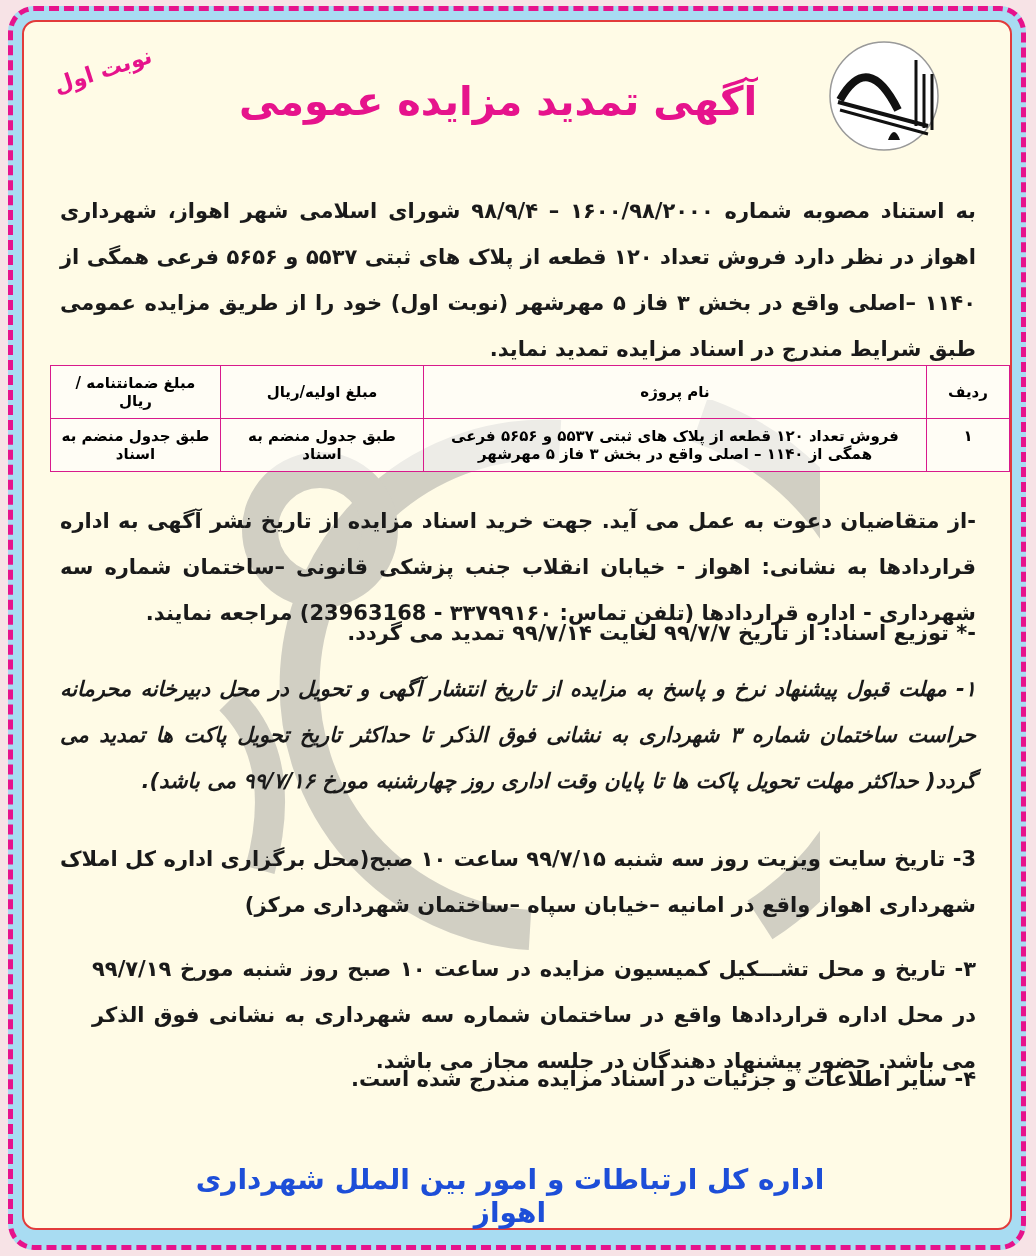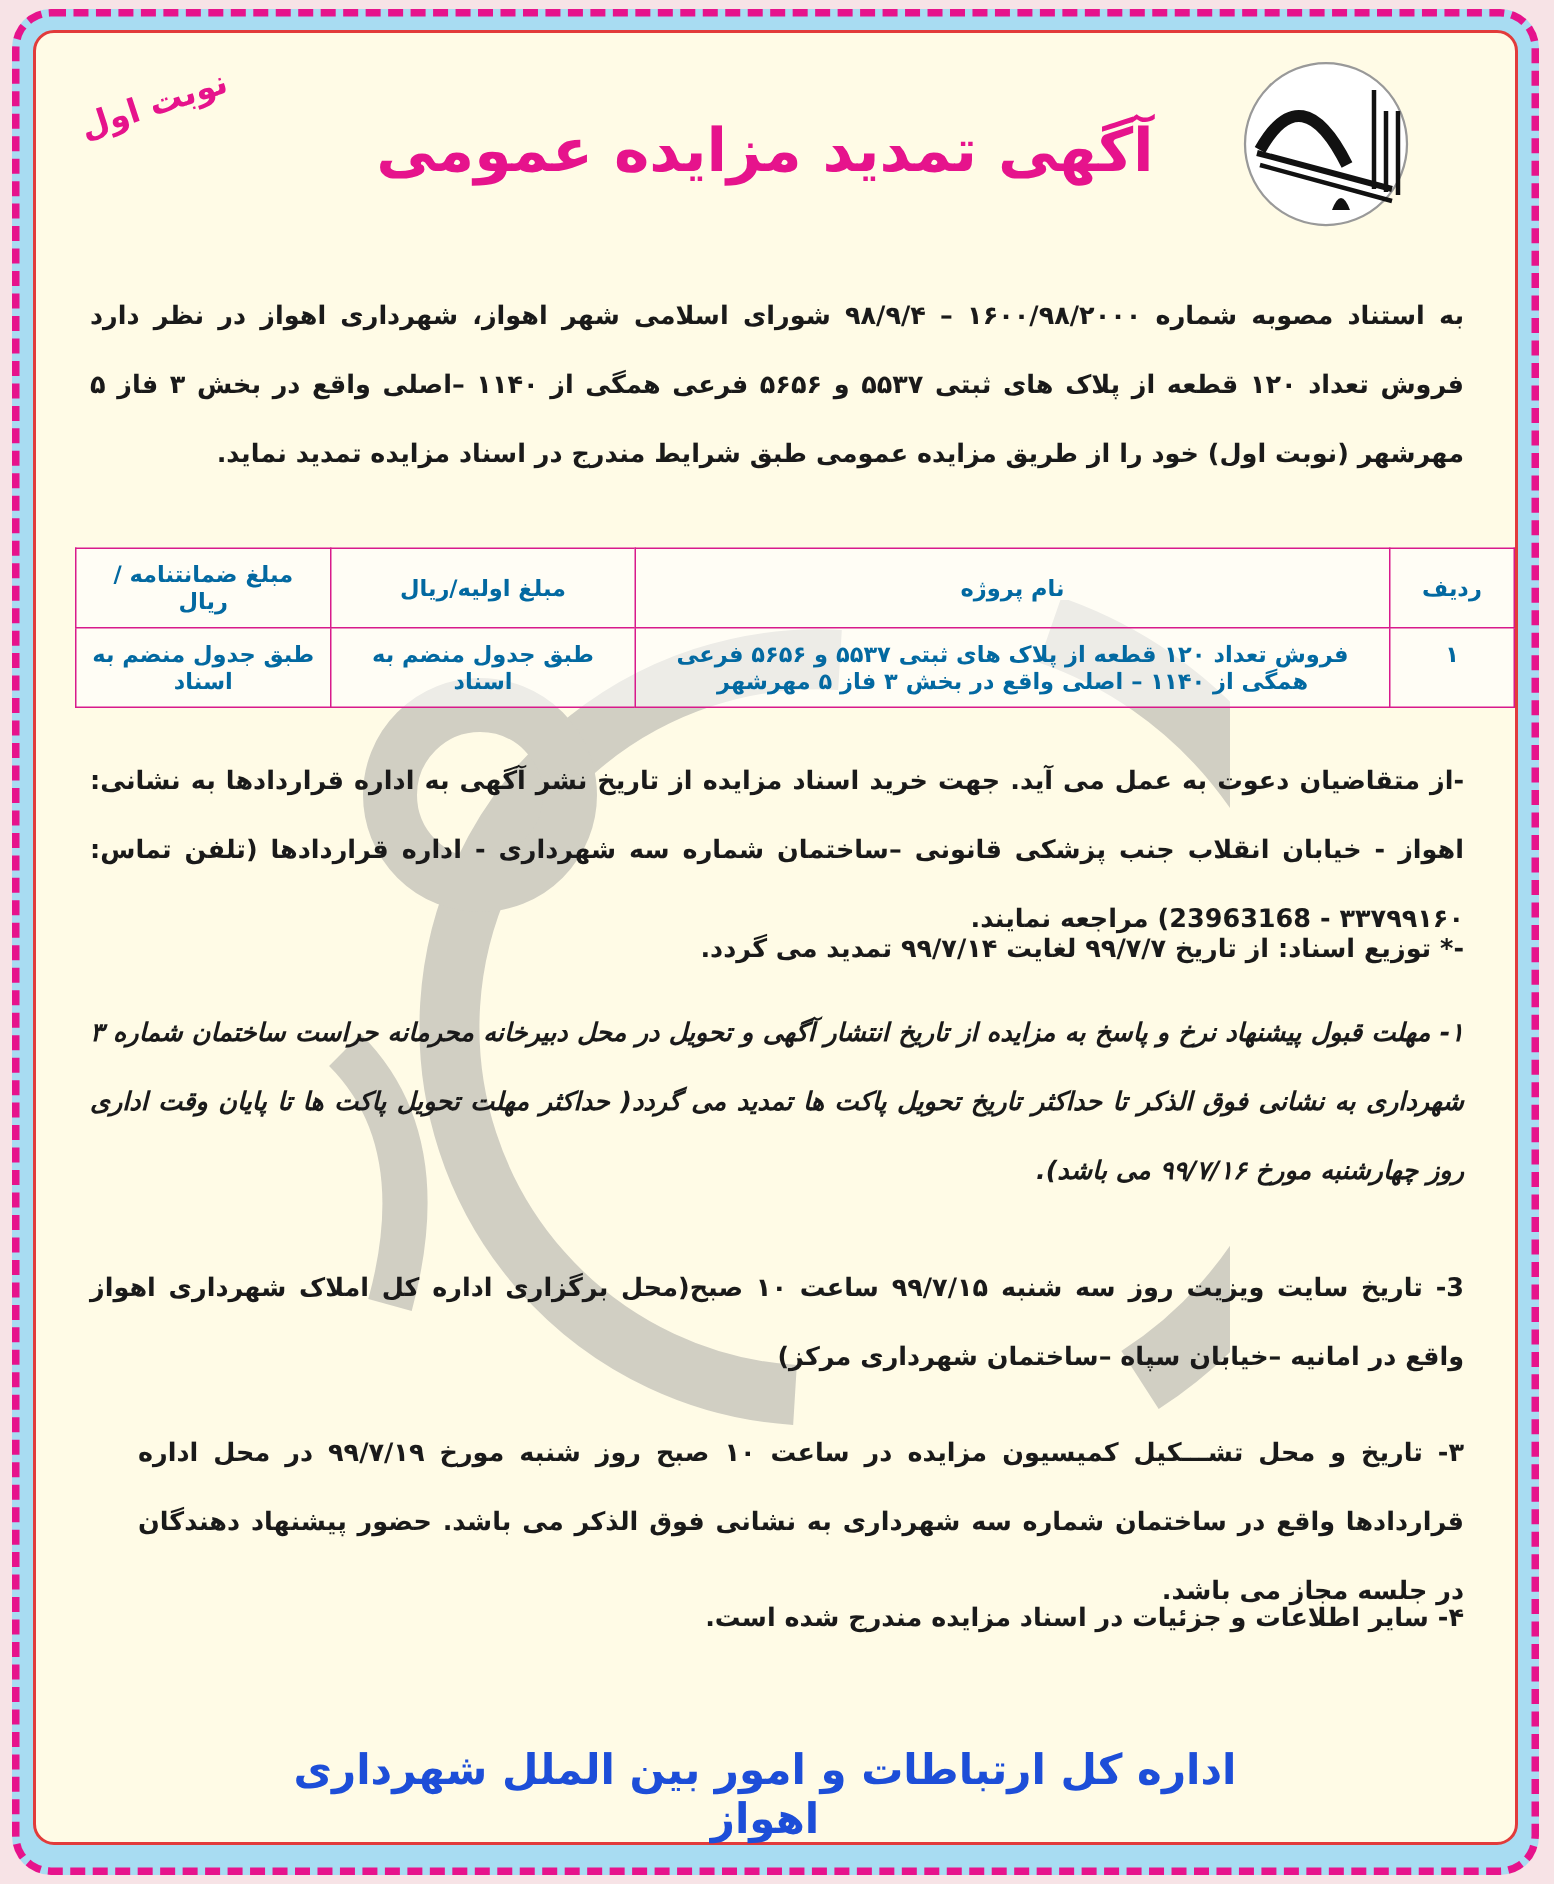--- a/index.html
+++ b/index.html
@@ -15,33 +15,33 @@
     position: absolute; left: 22px; top: 20px; width: 990px; height: 1210px;
     background: #fffbe6; border: 2px solid #e23b3b; border-radius: 14px; box-sizing: border-box;
   }
   .watermark { position: absolute; left: 200px; top: 400px; width: 620px; height: 560px; pointer-events: none; opacity: 0.45; }
   .logo { position: absolute; left: 828px; top: 40px; width: 112px; height: 112px; }
   .badge {
     position: absolute; left: 52px; top: 58px; transform: rotate(-18deg);
     color: #e6138c; font-weight: bold; font-size: 22px; direction: rtl;
   }
   .title {
-    position: absolute; left: 230px; top: 78px; width: 560px; text-align: center;
+    position: absolute; left: 218px; top: 78px; width: 560px; text-align: center;
     color: #e6138c; font-weight: bold; font-size: 40px; direction: rtl;
   }
   .para {
     position: absolute; right: 60px; left: 60px; direction: rtl; text-align: justify;
-    font-weight: bold; font-size: 17px; color: #1a1a1a; line-height: 46px;
+    font-weight: bold; font-size: 21px; color: #1a1a1a; line-height: 46px;
   }
   table.proj {
     position: absolute; left: 50px; top: 365px; width: 960px; border-collapse: collapse;
     direction: rtl; font-size: 15px; background: rgba(255,255,255,0.6);
   }
   table.proj td, table.proj th {
-    border: 1px solid #d81a8c; padding: 8px 6px; text-align: center; vertical-align: top; font-weight: bold; color:#0369a1;
+    border: 1px solid #d81a8c; padding: 8px 6px; text-align: center; vertical-align: top; font-weight: bold; color:#000000;
   }
   table.proj th { height: 32px; vertical-align: middle; }
   .footer {
     position: absolute; left: 180px; top: 1163px; width: 660px; text-align: center; direction: rtl;
     font-size: 28px; font-weight: bold; color: #1d4ed8;
   }
 </style>
 </head>
 <body>
 

